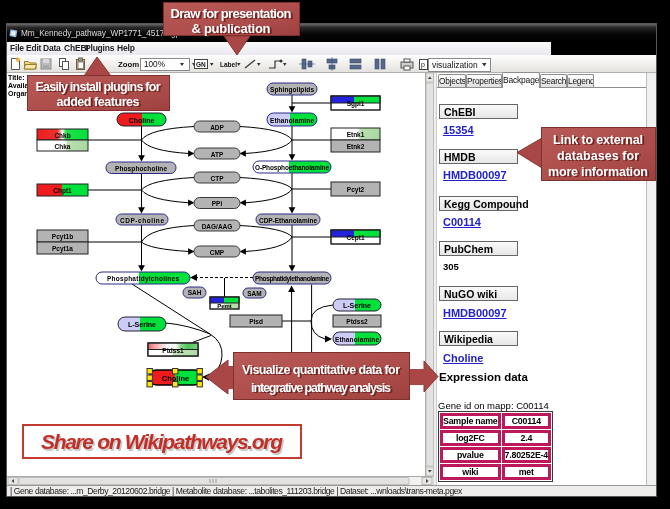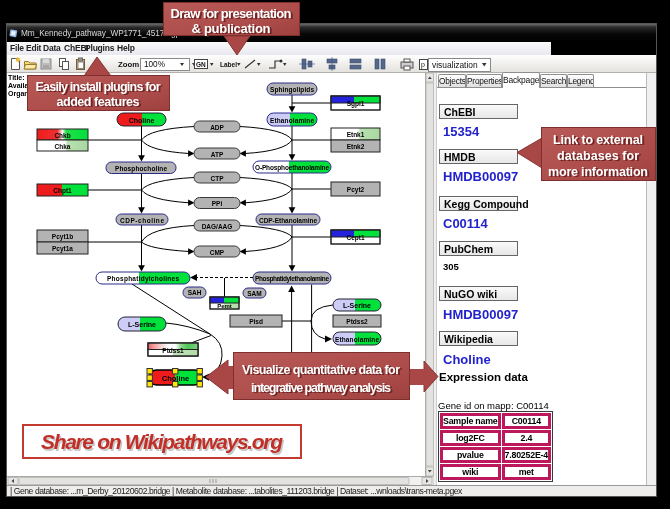--- a/index.html
+++ b/index.html
@@ -14,21 +14,21 @@
 #panel{left:437px;top:73px;width:209px;height:412px;background:#fff;}
 #pvscroll{left:646px;top:73px;width:10px;height:412px;background:#f0f0f0;border-left:1px solid #bbb;}
 #hscroll{left:7px;top:476px;width:426px;height:9px;background:#f1f1f1;border-top:1px solid #aaa;}
 
 #status{left:7px;top:485px;width:649px;height:11px;background:#eeedeb;border-top:1px solid #999;font-size:8.6px;line-height:10px;letter-spacing:-0.45px;color:#1a1a1a;padding-left:3px;white-space:nowrap;overflow:hidden;}
 #winborder{left:6px;top:23px;width:651px;height:474px;border:1px solid #555;z-index:49;pointer-events:none;}
 .tab{position:absolute;height:14px;top:74px;background:linear-gradient(#ffffff,#dcdcdc);border:1px solid #8e8e8e;border-bottom:none;border-radius:2px 2px 0 0;font-size:8.3px;line-height:13px;text-align:center;color:#111;letter-spacing:-0.2px;white-space:nowrap;overflow:hidden;}
 #tabsel{top:72px;height:16px;background:#fff;font-size:8.5px;line-height:15px;z-index:3;}
 #tabline{left:437px;top:87px;width:209px;height:1px;background:#8e8e8e;z-index:2;}
 .hdr{position:absolute;left:439px;width:79px;height:15px;background:linear-gradient(#fafafa,#e7e7e7);border:1px solid #666;font-size:10.5px;font-weight:bold;line-height:14px;padding-left:4px;color:#000;white-space:nowrap;}
-.lnk{position:absolute;left:443px;font-size:13px;font-weight:bold;color:#2222cc;}
+.lnk{position:absolute;left:443px;font-size:11px;font-weight:bold;color:#2222cc;text-decoration:underline;}
 .callout{z-index:100;}
 #share{left:22px;top:424px;width:280px;height:35px;background:#fff;border:2px solid #c23b2e;z-index:60;}
 table.ed{border-collapse:separate;border-spacing:1px;background:#fff;border:1px solid #3a3a3a;}
 table.ed td{border:3px solid #be185d;font-size:8.8px;font-weight:bold;text-align:center;height:15px;white-space:nowrap;letter-spacing:-0.2px;}
 </style></head>
 <body>
 <div class="abs" id="titlebar">
     <span id="titletxt">Mm_Kennedy_pathway_WP1771_45176.gp...</span>
   </div>
 <svg class="abs" style="left:9px;top:29px;z-index:5" width="9" height="9" viewBox="0 0 9 9">

